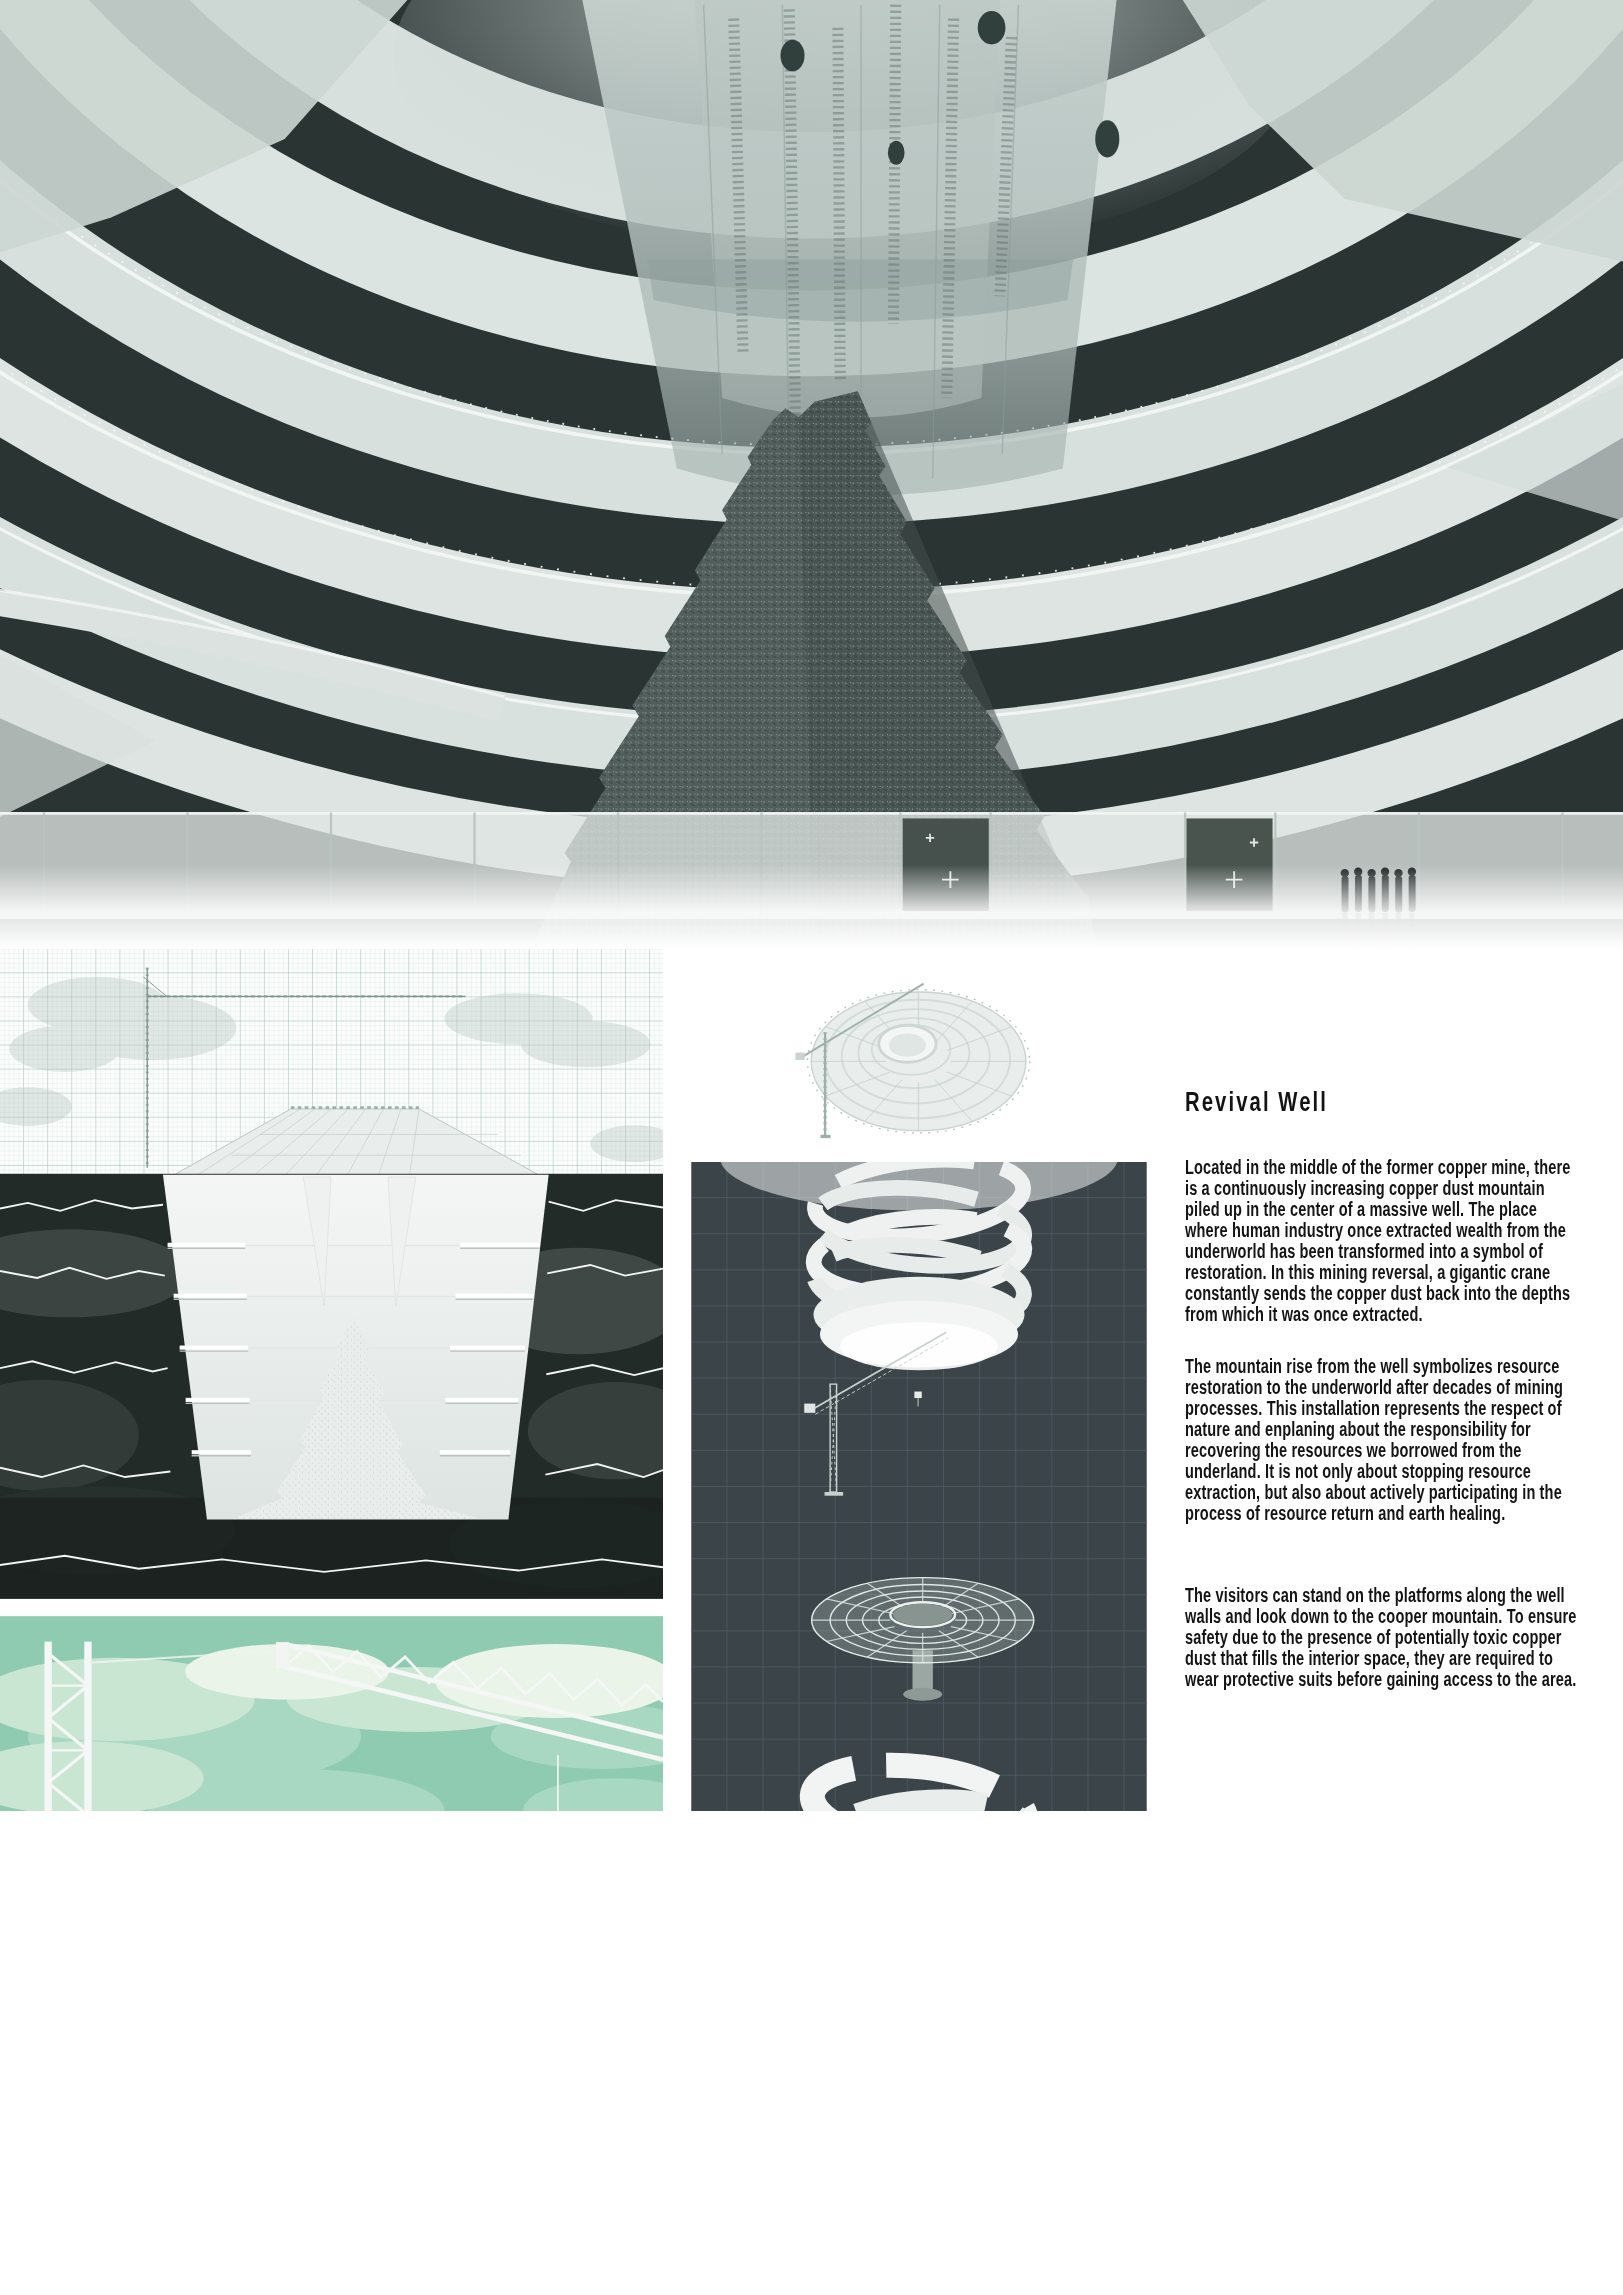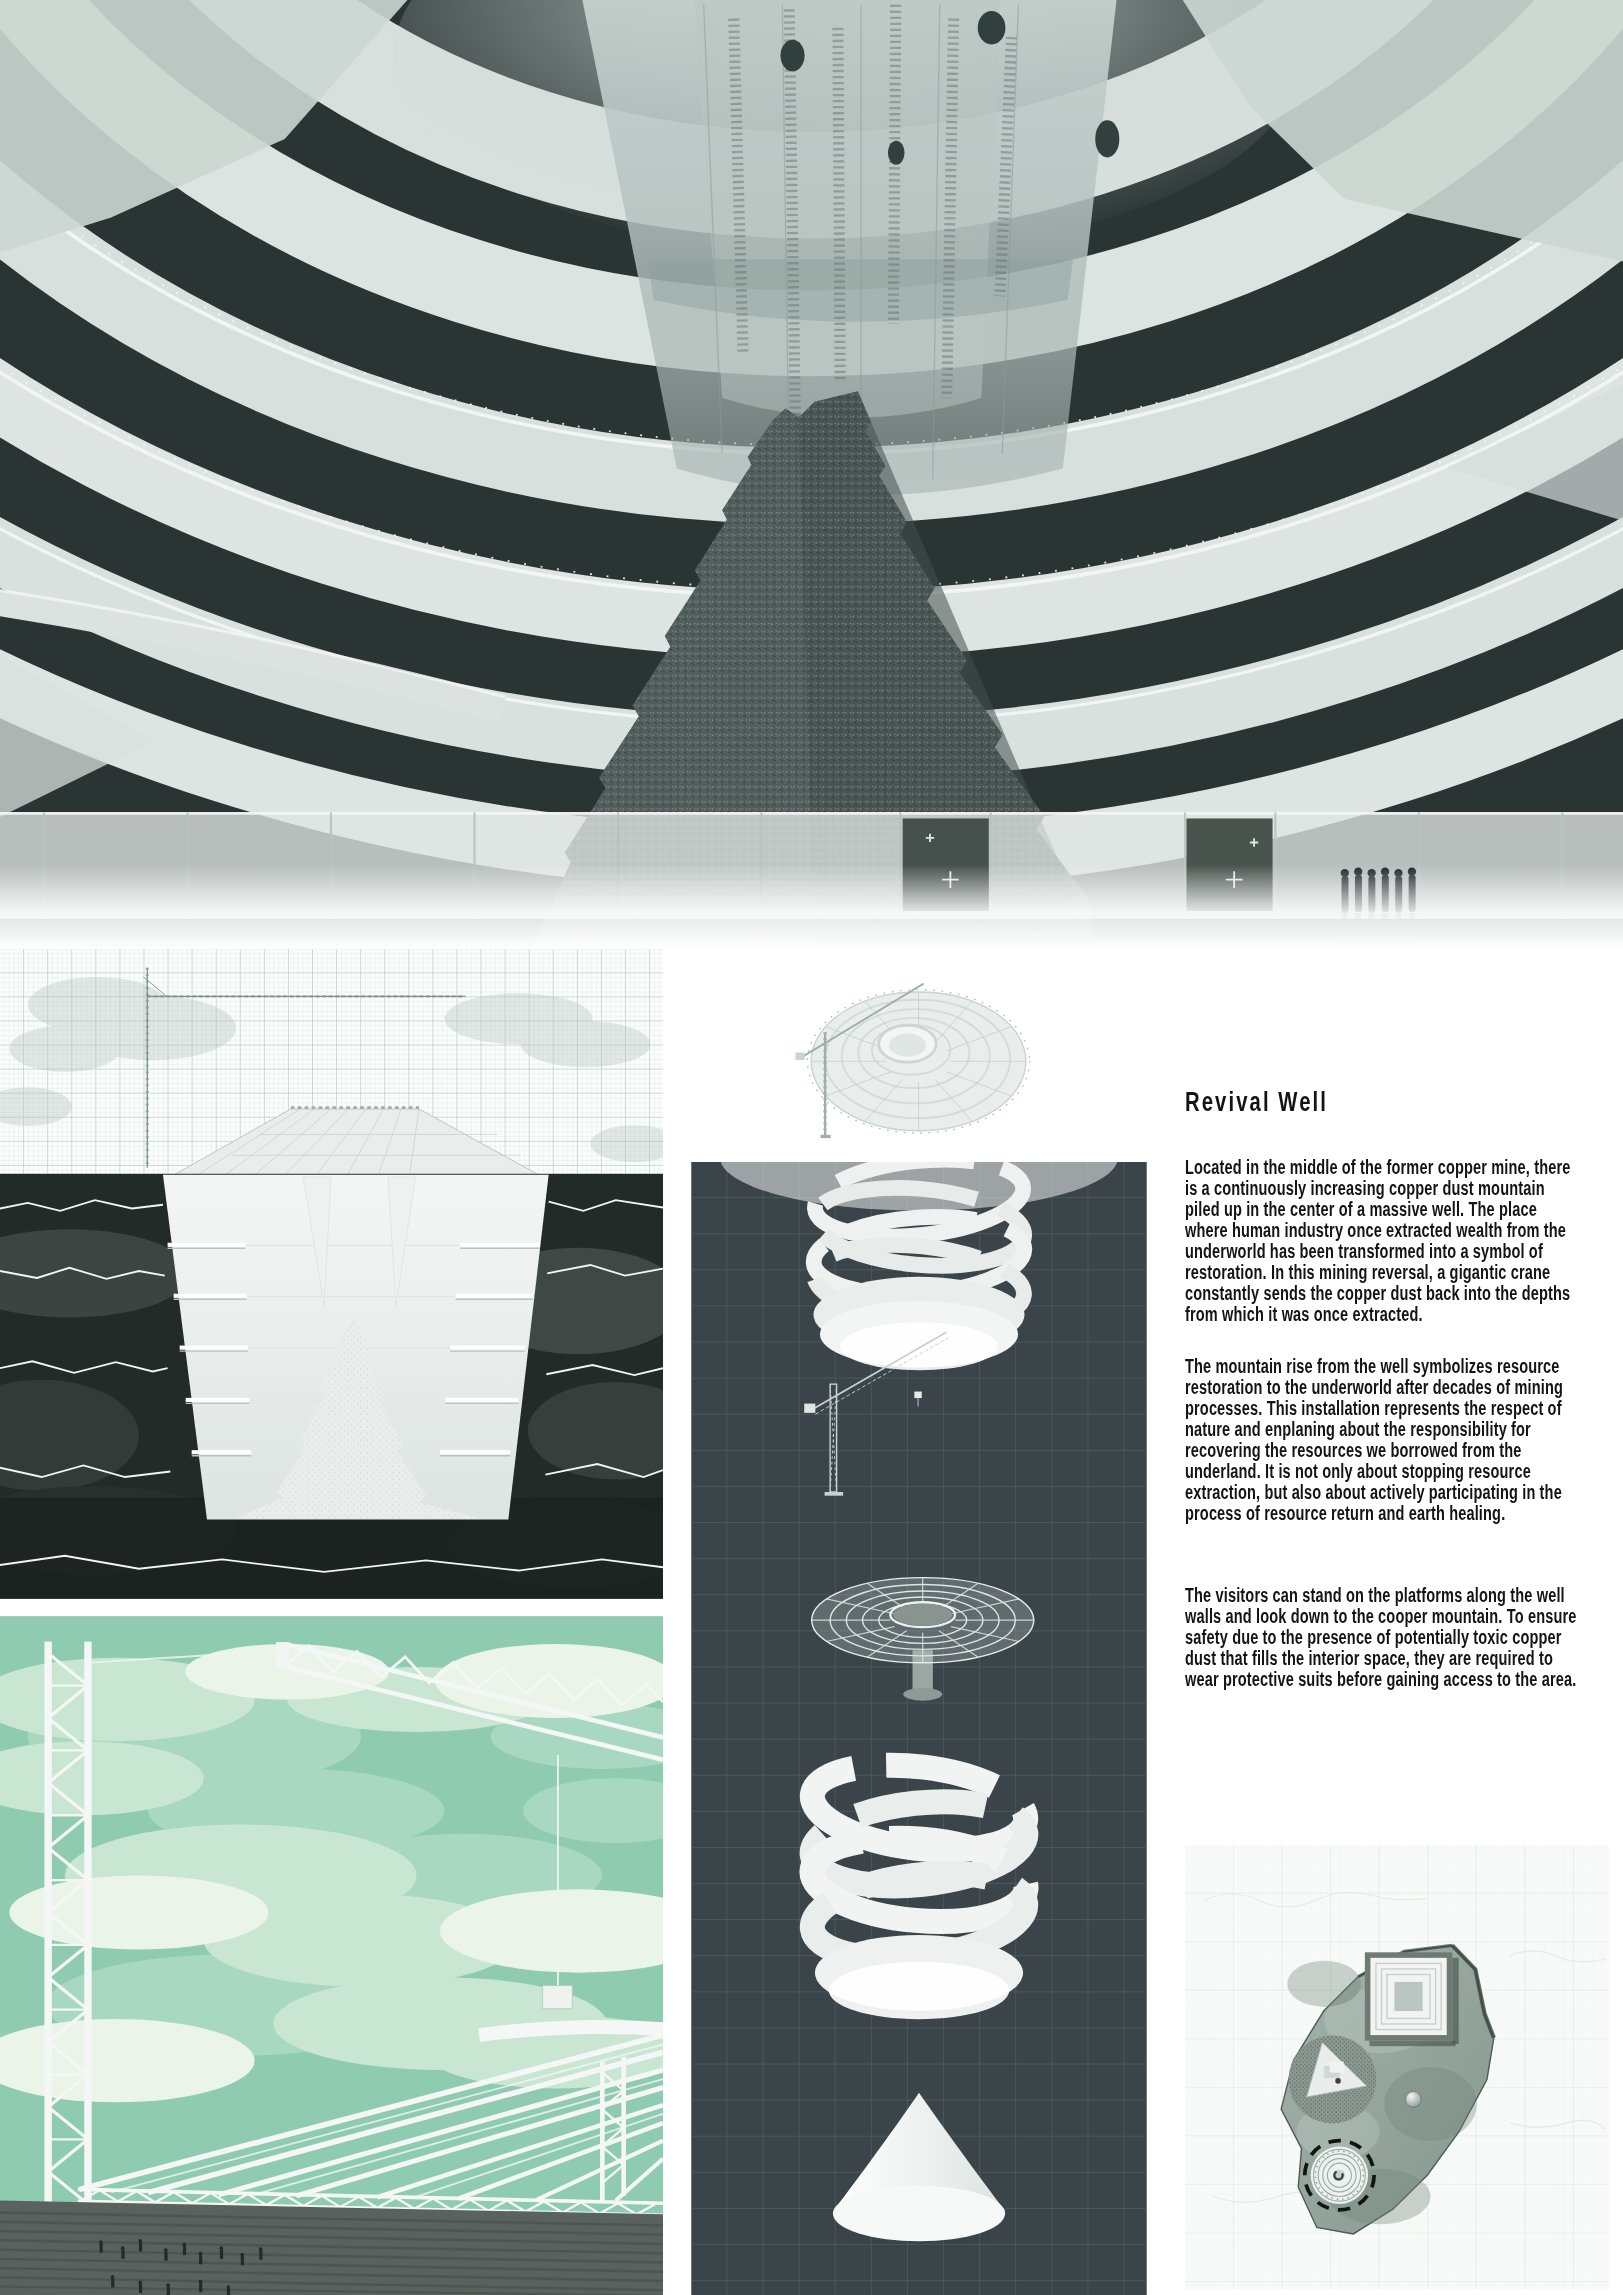--- a/index.html
+++ b/index.html
@@ -1,18 +1,18 @@
 <!DOCTYPE html>
 <html style="font-size:7.4px"><head>
 <meta charset="utf-8">
 <style>
   html,body{margin:0;padding:0;background:#ffffff;}
   .poster{
     position:relative;
-    width:1623px;height:2295px;
+    width:1623px;height:1811px;
     background:#ffffff;
     font-family:"Liberation Sans", sans-serif;
     overflow:hidden;
   }
   .fig{position:absolute;overflow:hidden;}
   .fig svg{display:block;}
   
   .textcol{
     position:absolute;
     left:1185px;top:1087px;

